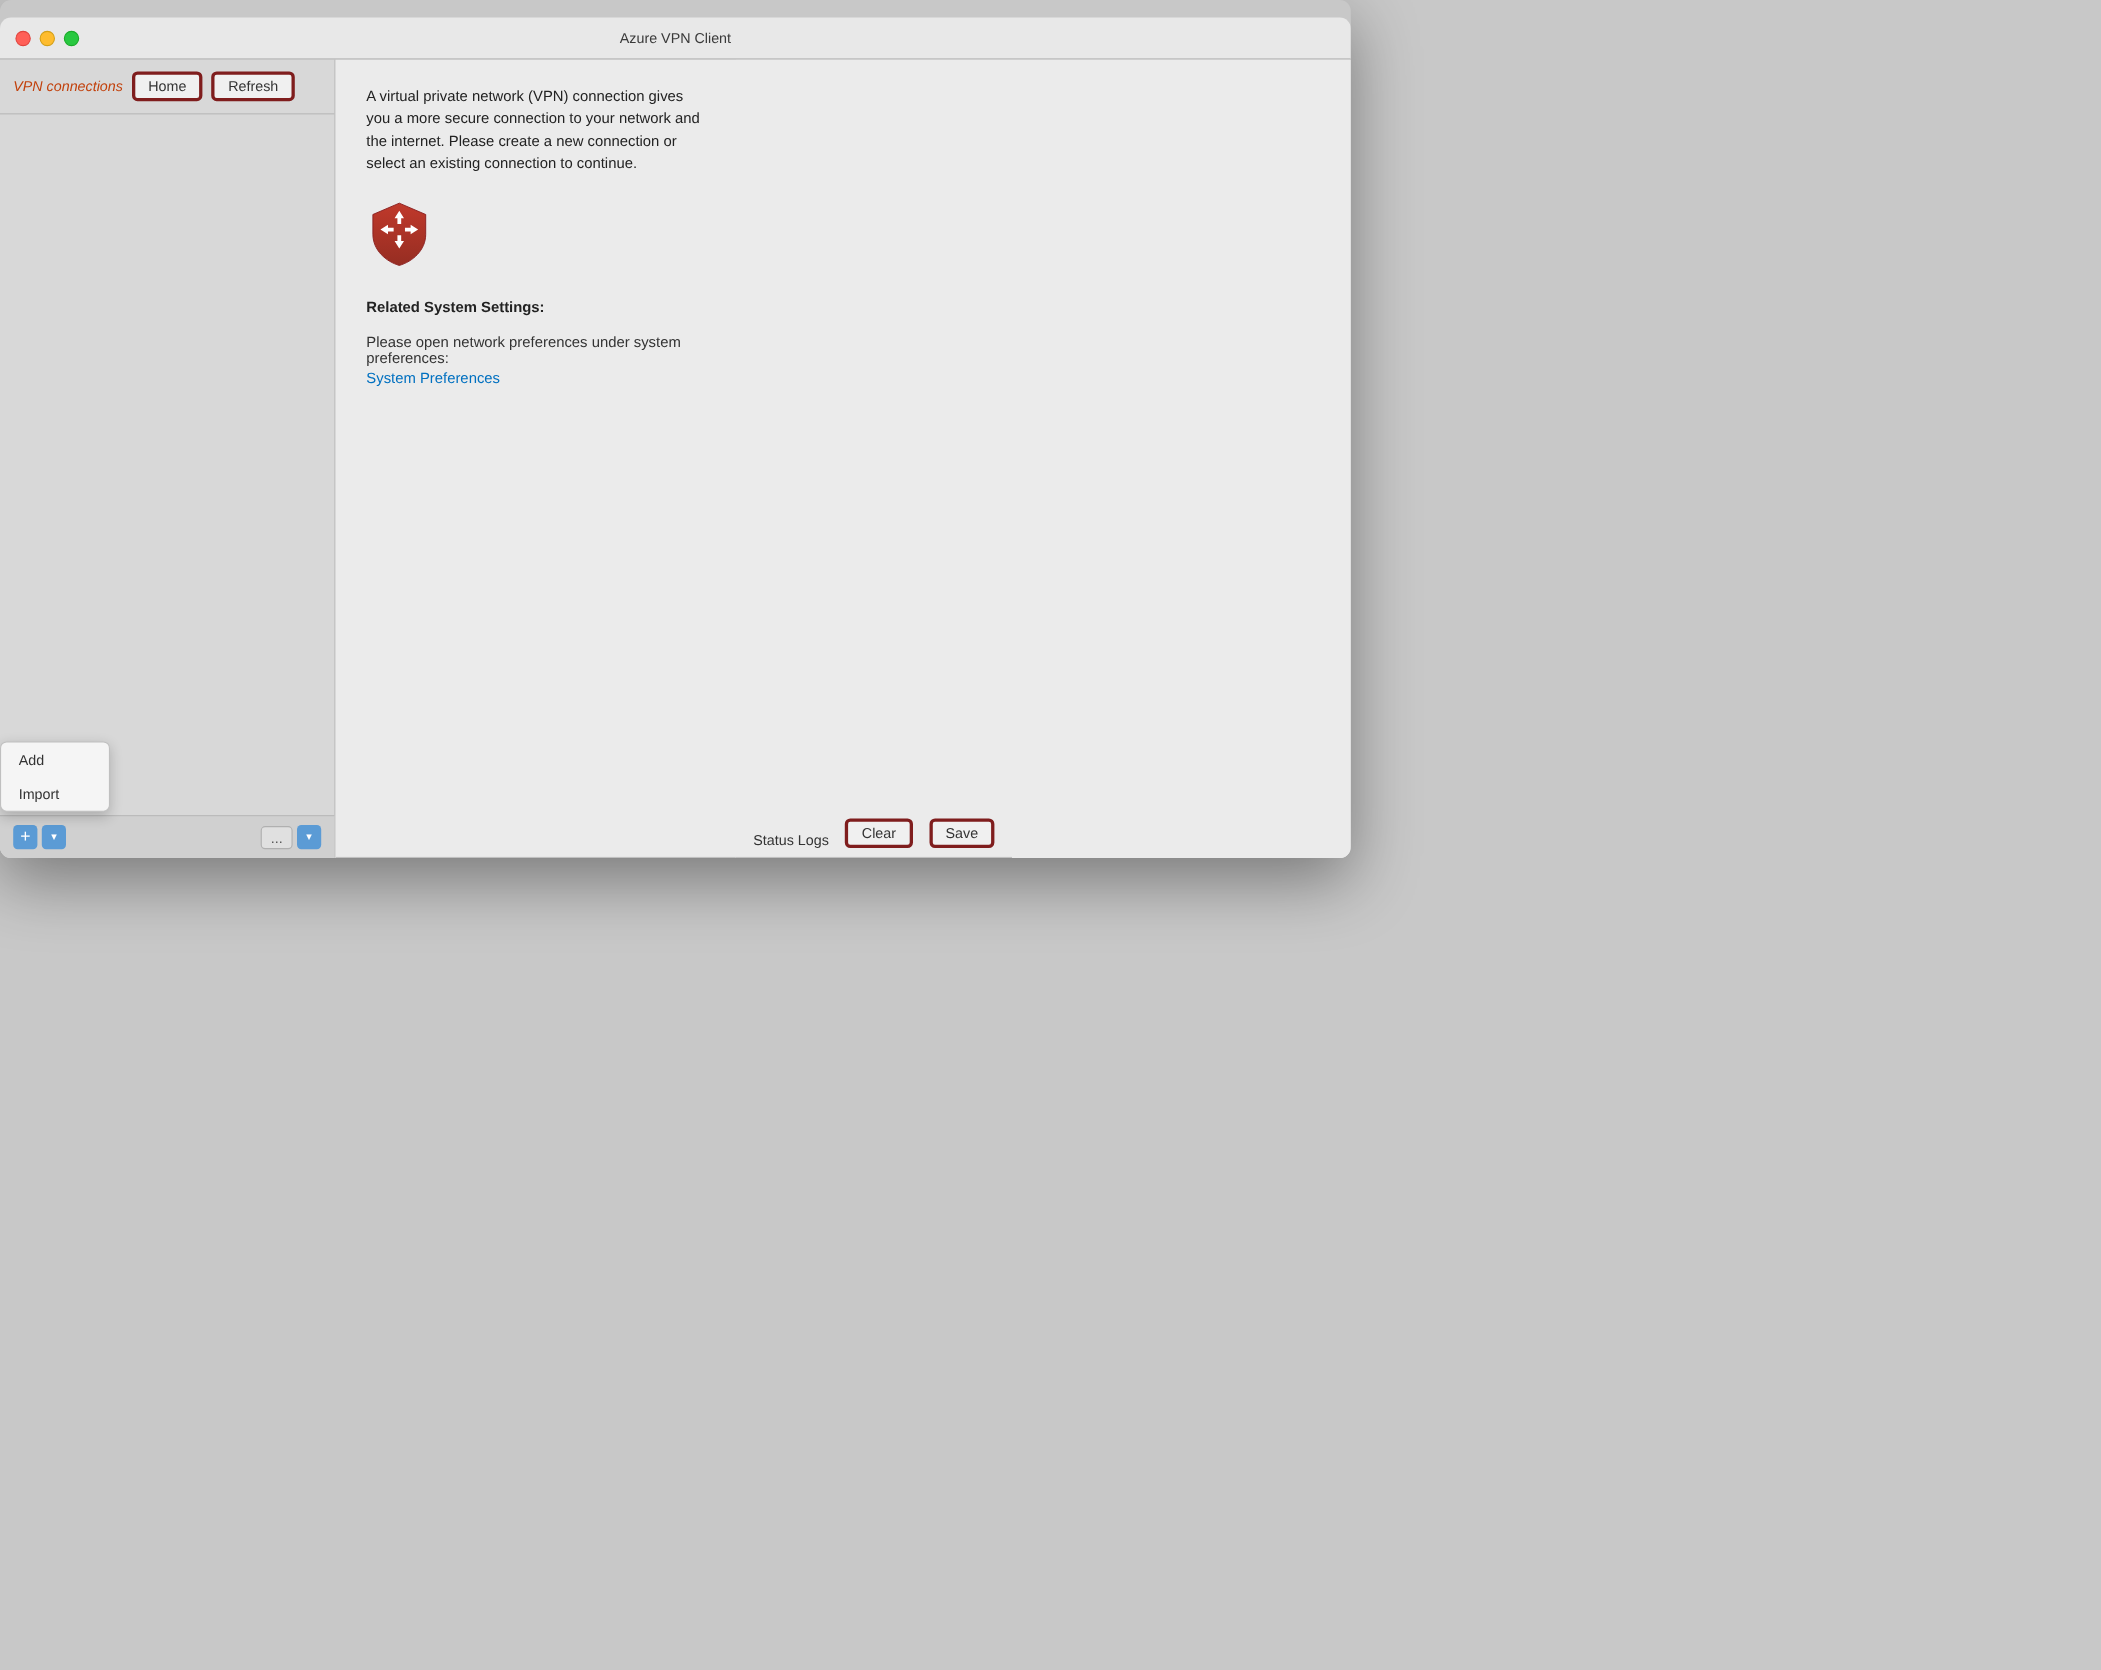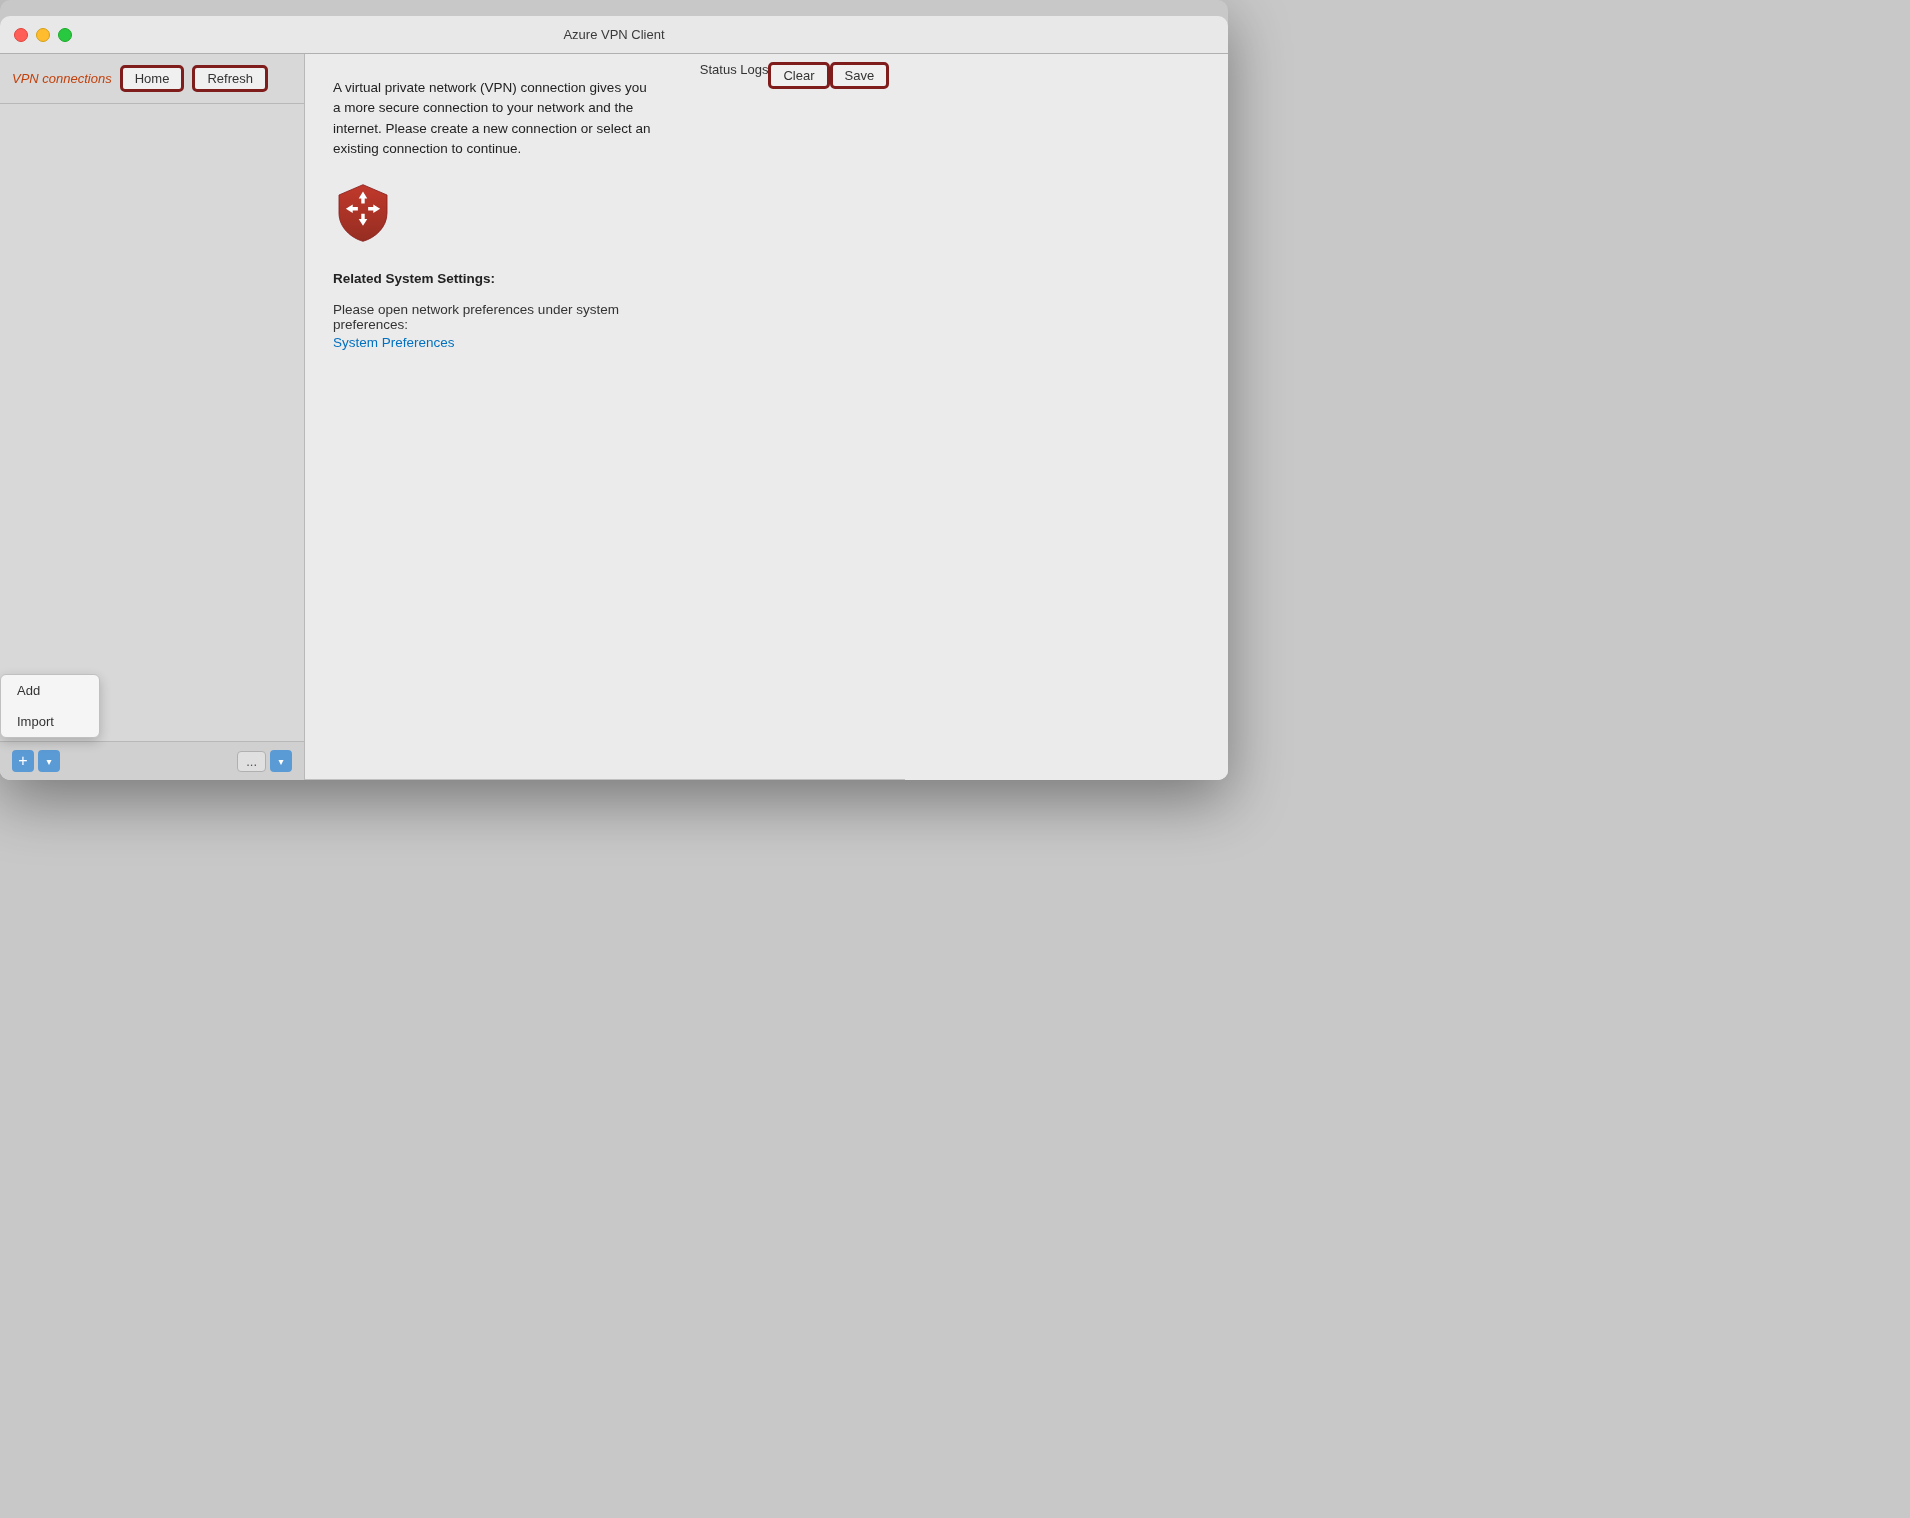--- a/index.html
+++ b/index.html
@@ -234,23 +234,23 @@
 
     .system-preferences-link {
       color: #0070c0;
       text-decoration: none;
       font-size: 13.5px;
     }
 
     
     .status-logs-bar {
       display: flex;
-      align-items: flex-start;
+      align-items: flex-end;
       padding: 8px 16px;
-      gap: 0;
+      gap: 15px;
       border-bottom: 1px solid #c0c0c0;
       background: #ebebeb;
       flex-shrink: 0;
     }
 
     .status-logs-label {
       font-size: 13px;
       color: #333;
     }
 

